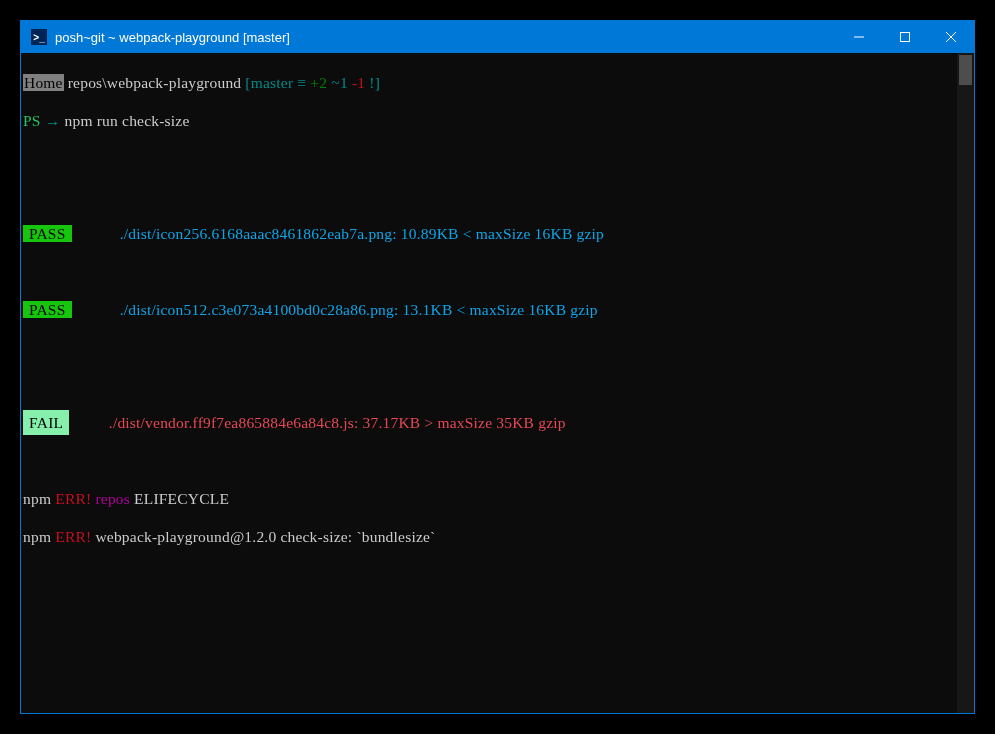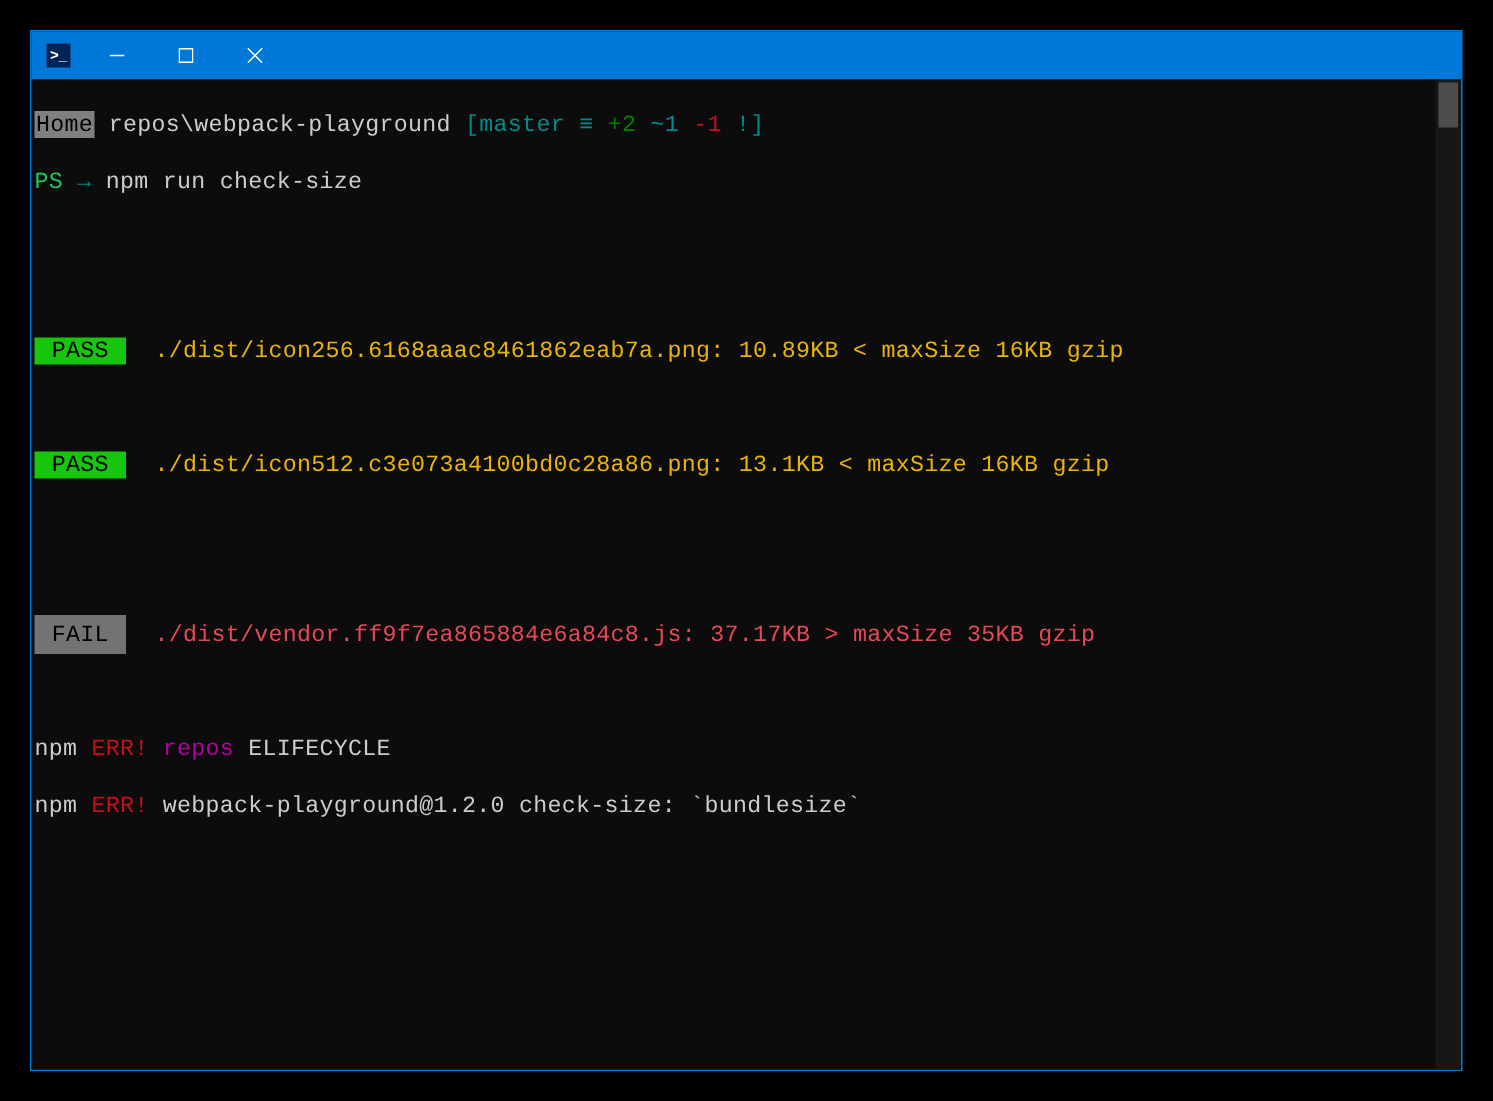--- a/index.html
+++ b/index.html
@@ -58,20 +58,21 @@
     }
     .terminal {
       flex: 1;
       padding: 2px 0 0 2px;
       font-size: 15.5px;
       line-height: 1.22;
       color: #cccccc;
       white-space: pre;
       overflow: hidden;
       letter-spacing: 0.2px;
+      font-family: Liberation Serif, serif;
     }
     .scrollbar {
       width: 17px;
       background: #171717;
       position: relative;
     }
     .scroll-thumb {
       position: absolute;
       top: 2px;
       left: 2px;
@@ -80,44 +81,45 @@
       background: #4d4d4d;
     }
     .line { display: block; min-height: 1.22em; }
     .home-badge {
       background: #808080;
       color: #000;
       padding: 0 1px;
     }
     .dcyan { color: #008b8b; }
     .blue { color: #22c55e; }
-    .green { color: #eab308; }
+    .green { color: #0ea5e9; margin-left: 40px; }
     .dgreen { color: #008000; }
-    .red { color: #e74856; }
+    .red { color: #e74856; padding-left: 32px; }
     .dred { color: #c50f1f; }
     .magenta { color: #b4009e; }
     .white { color: #cccccc; }
     .pass-badge {
       background: #16c60c;
       color: #000;
       padding: 0 2px;
       text-align: right;
     }
     .fail-badge {
-      background: #737373;
+      background: #86efac;
       color: #000;
       padding: 4px 2px;
     }
   </style>
 </head>
 <body>
 
 <div class="window">
   <div class="titlebar">
     <div class="titlebar-icon">&gt;_</div>
+    <div class="titlebar-title">posh~git ~ webpack-playground [master]</div>
     <div class="win-controls">
       <div class="win-btn">
         <svg viewBox="0 0 10 10">
             <line x1="0" y1="5" x2="10" y2="5" stroke="#fff" stroke-width="1"></line>
           </svg>
       </div>
       <div class="win-btn">
         <svg viewBox="0 0 10 10">
             <rect x="0.5" y="0.5" width="9" height="9" stroke="#fff" stroke-width="1" fill="none"></rect>
           </svg>

